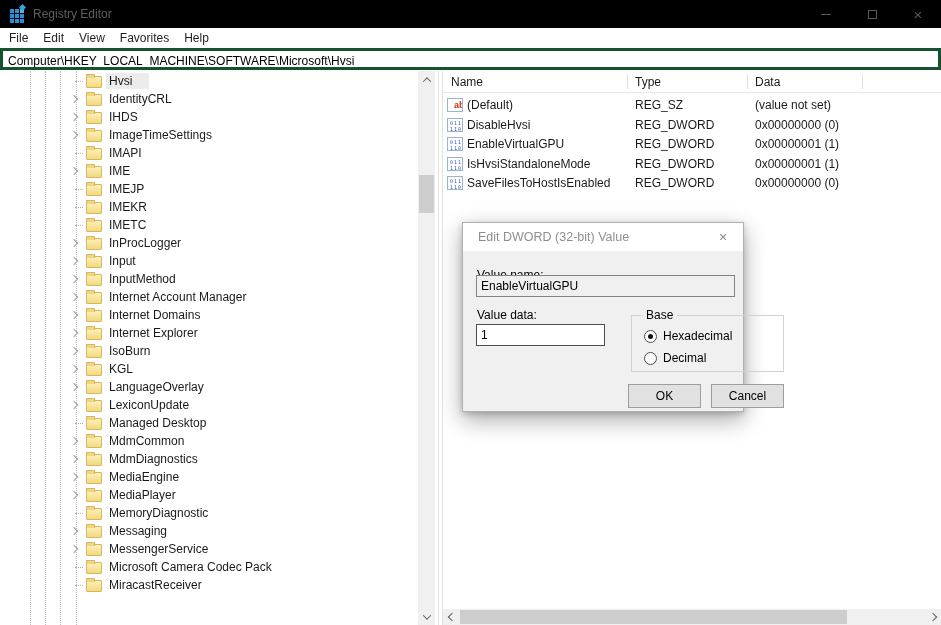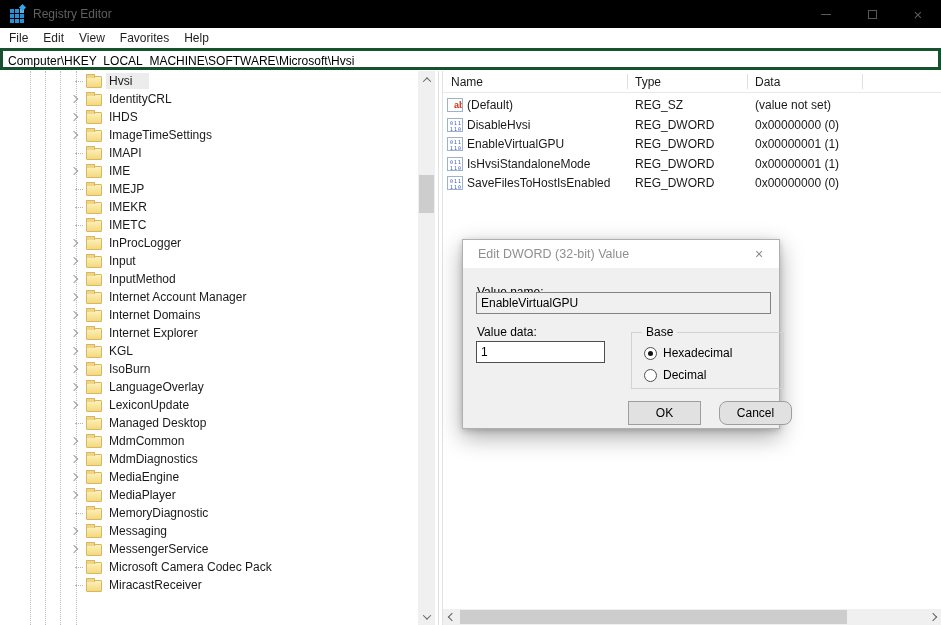--- a/index.html
+++ b/index.html
@@ -75,23 +75,23 @@
   .val-icon { position:absolute; left:4px; top:2px; width:16px; height:14px;
     border:1px solid #9eb2c8; background:#fff; overflow:hidden;padding-left:6px; }
   .icon-str { color:#cc3311; font-weight:bold; font-size:9px; line-height:12px; text-align:center; }
   .icon-dword { color:#3355cc; font-family:"DejaVu Sans Mono", monospace;
     font-size:5px; line-height:6px; letter-spacing:1px; padding:1px 0 0 2px; white-space:pre; }
   .vhscroll { position:absolute; left:0; right:0; bottom:0; height:16px; background:#f0f0f0; }
   .vhscroll .sb-btn { height:16px; }
   .vhscroll .sb-btn.right-btn { position:absolute; right:0; top:0; }
   .h-thumb { position:absolute; left:17px; top:1px; bottom:1px; width:387px; background:#cdcdcd; }
   
-  .dialog { position:absolute; left:462px; top:222px; width:318px; height:190px;
+  .dialog { position:absolute; left:462px; top:222px; width:282px; height:190px;
     background:#f0f0f0; border:1px solid #b0b0b0;
-    box-shadow:0 8px 22px rgba(0,0,0,0.33), 0 2px 6px rgba(0,0,0,0.18);margin-top:17px; }
+    box-shadow:0 8px 22px rgba(0,0,0,0.33), 0 2px 6px rgba(0,0,0,0.18); }
   .dlg-title { position:absolute; top:0; left:0; right:0; height:28px; background:#fff; }
   .dlg-title-text { position:absolute; left:15px; top:7px; font-size:12.5px; color:#8f8f8f; }
   .dlg-close { position:absolute; right:10px; top:5px; width:20px; height:18px; text-align:center;
     font-size:14px; color:#8a8a8a; line-height:18px; }
   .dlg-body { position:absolute; top:28px; left:0; right:0; bottom:0; font-size:12px; color:#000; }
   .lbl-value-name { position:absolute; left:14px; top:17px;text-align:center; }
   .fld-value-name { position:absolute; left:13px; top:24px; right:8px; height:22px;
     background:#f0f0f0; border:1px solid #828282; line-height:20px; padding-left:4px; font-size:12px; }
   .lbl-value-data { position:absolute; left:14px; top:57px; }
   .fld-value-data { position:absolute; left:13px; top:73px; width:129px; height:22px;
@@ -102,21 +102,21 @@
   .radio-row { position:absolute; left:12px; display:flex; align-items:center; gap:6px; height:16px; }
   .radio-row.r1 { top:12px; }
   .radio-row.r2 { top:34px; }
   .radio { width:13px; height:13px; border:1px solid #4f4f4f; border-radius:50%;
     background:#fff; position:relative; flex:none; }
   .radio.checked::after { content:""; position:absolute; left:3px; top:3px; width:5px; height:5px;
     border-radius:50%; background:#111; }
   .dlg-btn { position:absolute; top:133px; width:73px; height:24px; background:#e1e1e1;
     border:1px solid #9e9e9e; font-size:12px; text-align:center; line-height:22px; color:#000; }
   .btn-ok { left:165px; }
-  .btn-cancel { left:256px;border-radius:8px; }
+  .btn-cancel { left:248px; }
 </style>
 </head>
 <body>
 
 <div class="window">
 
   <div class="titlebar">
     <div class="app-icon">
       <div class="cube"></div>
         <div class="spark"></div>
@@ -256,28 +256,28 @@
               <span class="chev"></span>
             </span>
     <span class="folder-icon"></span>
     <span class="tree-label">Internet Explorer</span>
   </div>
           <div class="tree-row">
     <span class="twisty">
               <span class="chev"></span>
             </span>
     <span class="folder-icon"></span>
+    <span class="tree-label">IsoBurn</span>
+  </div>
+          <div class="tree-row">
+    <span class="twisty">
+              <span class="chev"></span>
+            </span>
+    <span class="folder-icon"></span>
     <span class="tree-label">KGL</span>
-  </div>
-          <div class="tree-row">
-    <span class="twisty">
-              <span class="chev"></span>
-            </span>
-    <span class="folder-icon"></span>
-    <span class="tree-label">IsoBurn</span>
   </div>
           <div class="tree-row">
     <span class="twisty">
               <span class="chev"></span>
             </span>
     <span class="folder-icon"></span>
     <span class="tree-label">LanguageOverlay</span>
   </div>
           <div class="tree-row">
     <span class="twisty">

